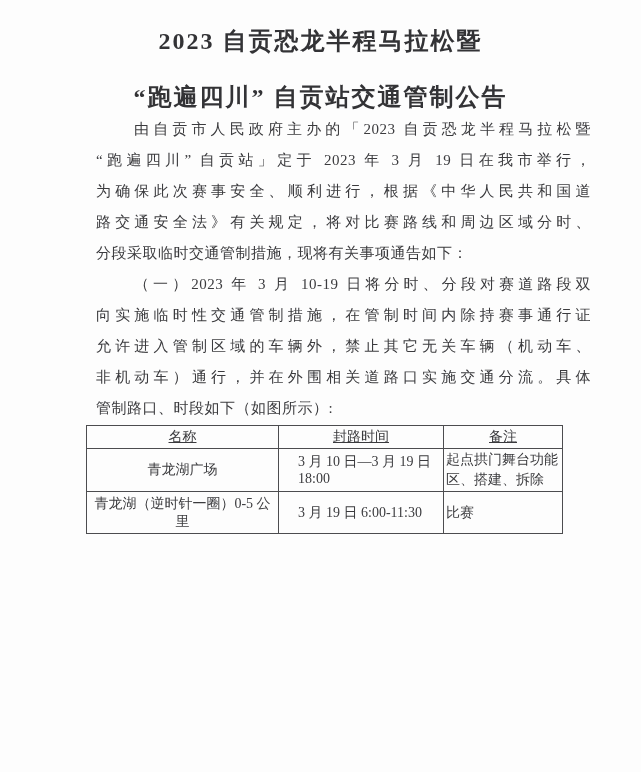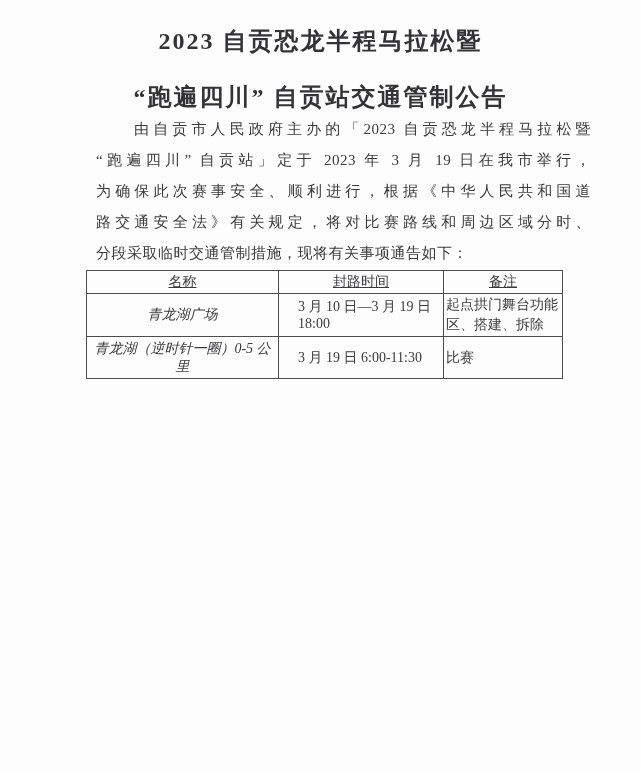--- a/index.html
+++ b/index.html
@@ -69,21 +69,20 @@
   }
   .ctable td {
     height: 41px;
   }
   .ctable tr.first-row td {
     height: 42px;
   }
   td.cell-name {
     text-align: center;
     padding: 0 4px;
-    font-style: italic;
   }
   td.cell-time {
     text-align: left;
     padding-left: 19px;
   }
   td.cell-remark {
     text-align: left;
     line-height: 20px;
     padding: 0 2px;
   }
@@ -98,20 +97,27 @@
     <div class="title-line second">“跑遍四川” 自贡站交通管制公告</div>
   </div>
 
   <div class="body-block">
     <div>
       <div class="bline fill indent">由自贡市人民政府主办的「2023 自贡恐龙半程马拉松暨</div>
       <div class="bline fill">“跑遍四川” 自贡站」定于 2023 年 3 月 19 日在我市举行，</div>
       <div class="bline fill">为确保此次赛事安全、顺利进行，根据《中华人民共和国道</div>
       <div class="bline fill">路交通安全法》有关规定，将对比赛路线和周边区域分时、</div>
       <div class="bline">分段采取临时交通管制措施，现将有关事项通告如下：</div>
+    </div>
+    <div>
+      <div class="bline fill indent">（一）2023 年 3 月 10-19 日将分时、分段对赛道路段双</div>
+      <div class="bline fill">向实施临时性交通管制措施，在管制时间内除持赛事通行证</div>
+      <div class="bline fill">允许进入管制区域的车辆外，禁止其它无关车辆（机动车、</div>
+      <div class="bline fill">非机动车）通行，并在外围相关道路口实施交通分流。具体</div>
+      <div class="bline">管制路口、时段如下（如图所示）:</div>
     </div>
   </div>
 
   <table class="ctable">
     <colgroup>
       <col style="width:192px">
       <col style="width:165px">
       <col style="width:119px">
     </colgroup>
     <thead>

